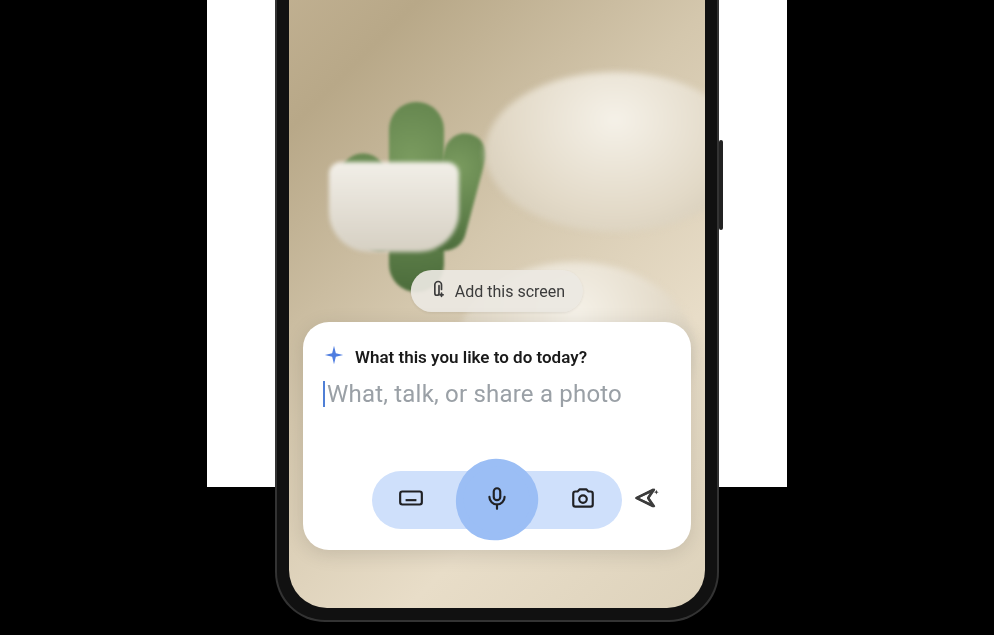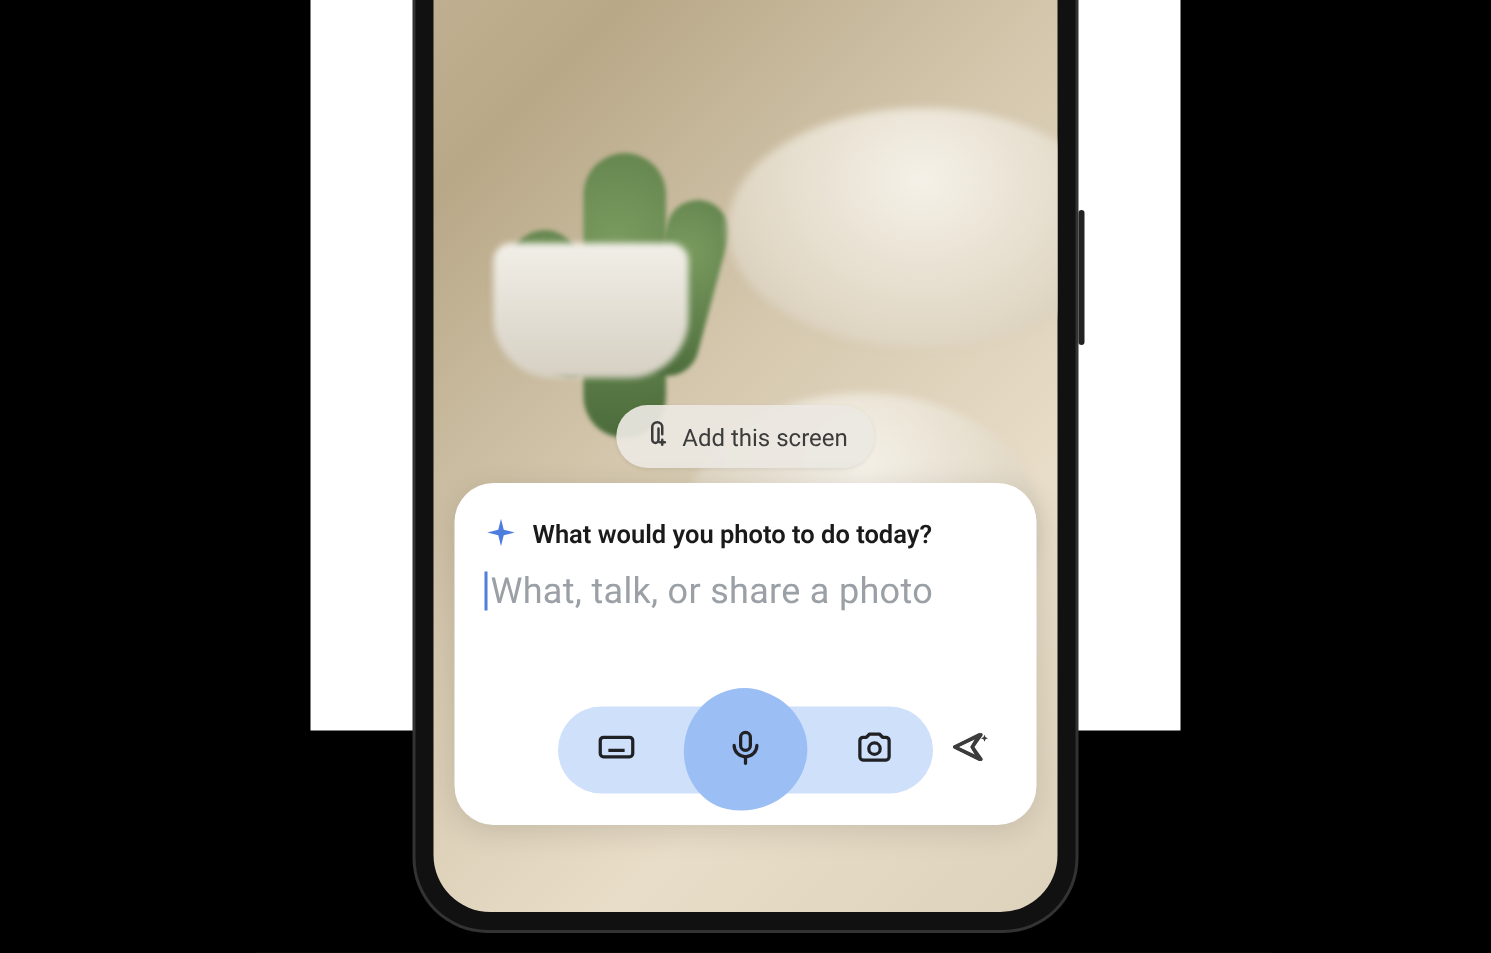--- a/index.html
+++ b/index.html
@@ -227,21 +227,21 @@
         <span>Add this screen</span>
       </div>
 
       <div class="card">
         <div class="prompt-row">
           <span>
             <svg viewBox="0 0 24 24">
               <path d="M12 2 L14 10 L22 12 L14 14 L12 22 L10 14 L2 12 L10 10 Z" fill="#4e7de0"></path>
             </svg>
           </span>
-          <span class="prompt-text">What would you photo to do today?</span>
+          <span class="prompt-text">What this you like to do today?</span>
         </div>
         <div class="input-line">
           <div class="cursor"></div>
           <span class="placeholder">What, talk, or share a photo</span>
         </div>
 
         <div class="controls">
           <div class="pill">
             <div class="pill-btn">
               <span>

